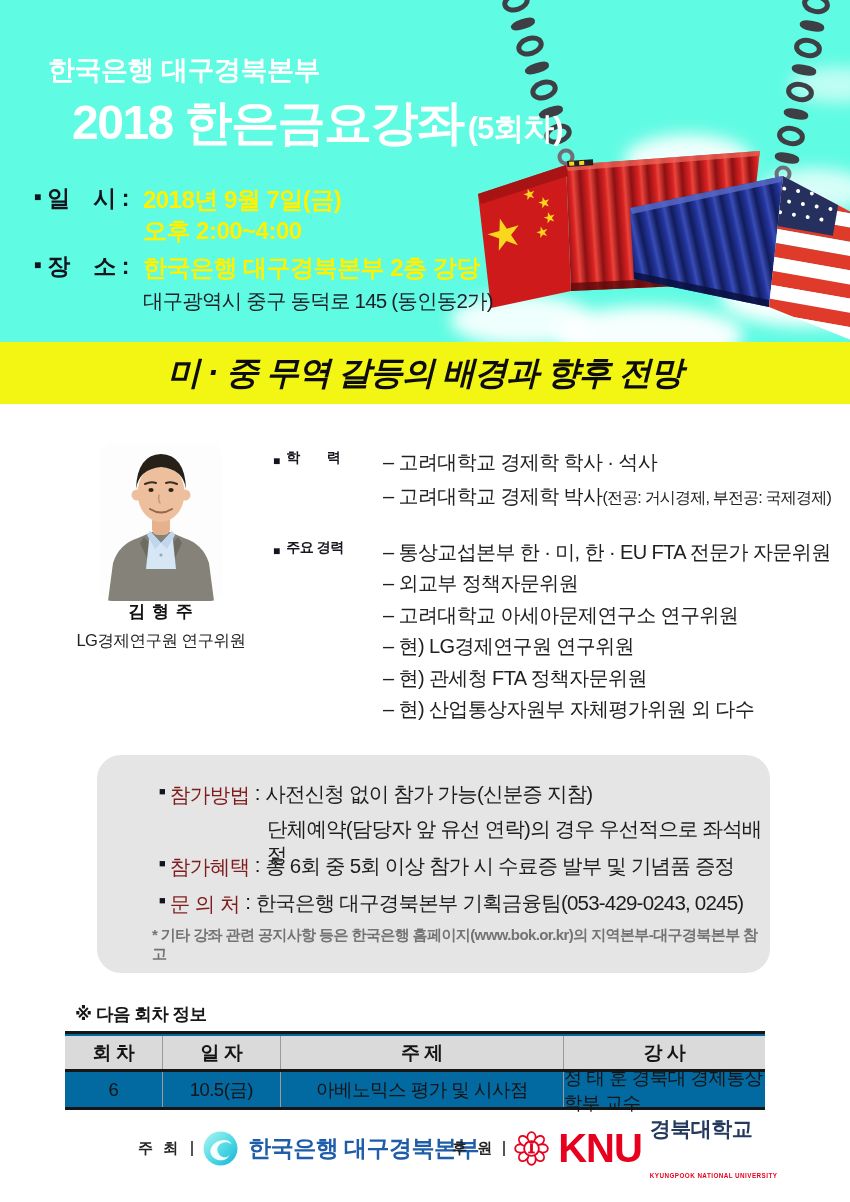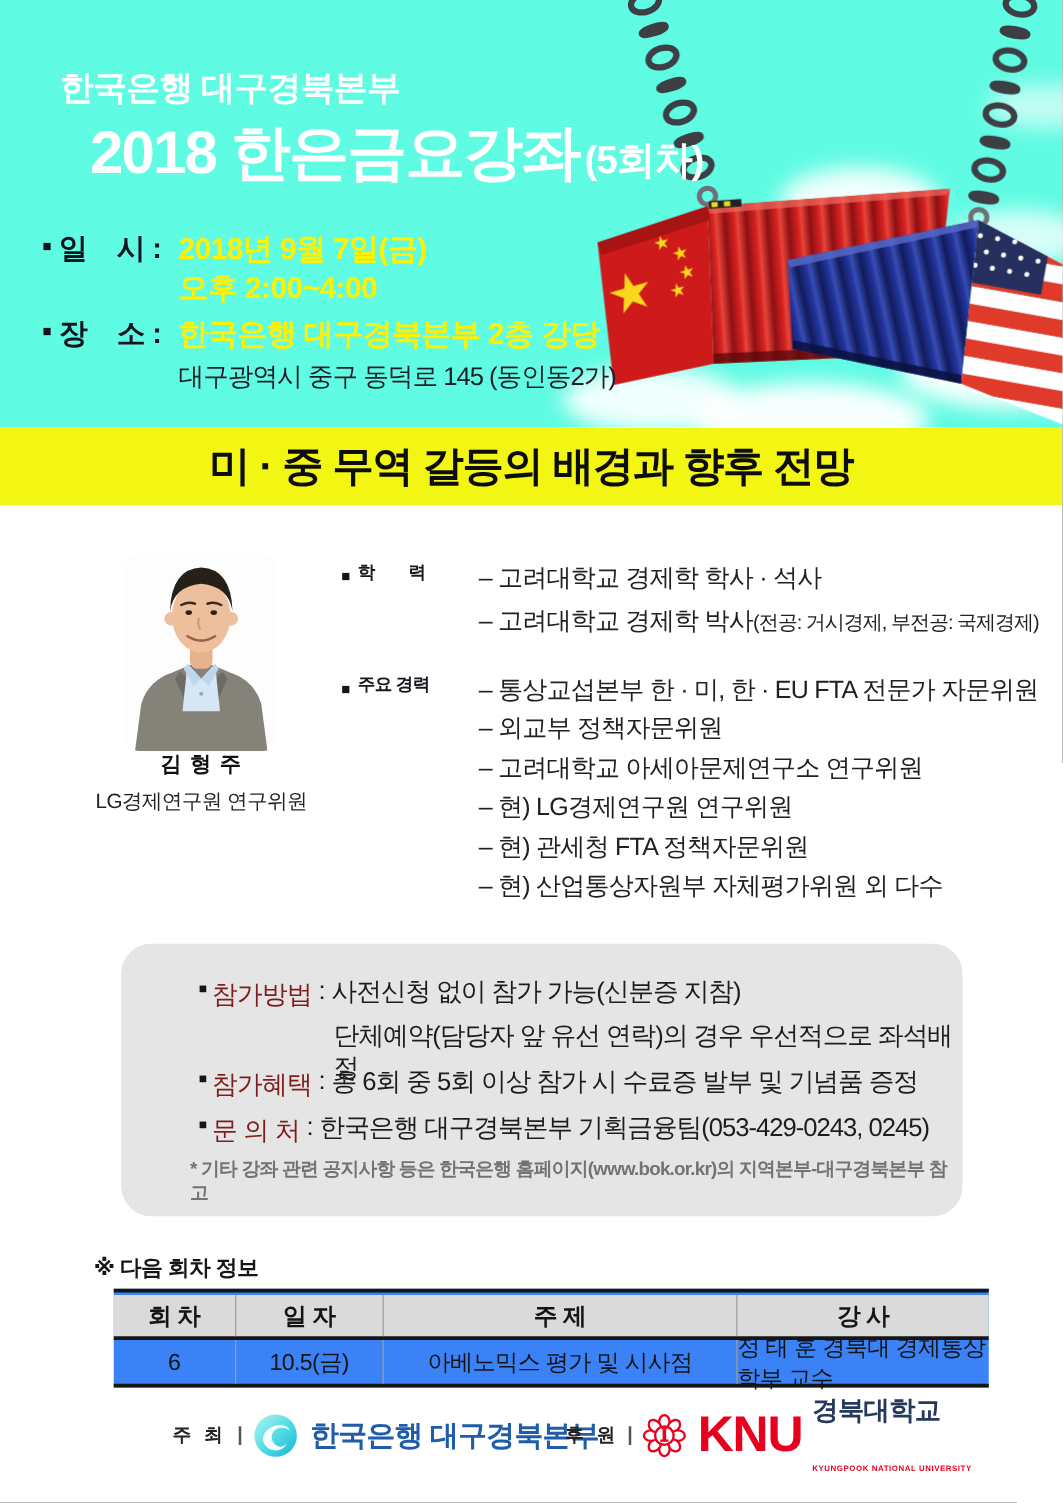--- a/index.html
+++ b/index.html
@@ -24,21 +24,21 @@
   .info-row.venue{left:34px;top:252px;}
   .sq-bullet{font-size:12px;color:#14141E;margin-top:7px;margin-right:6px;line-height:1;}
   .info-label{font-size:23px;font-weight:bold;color:#14141E;letter-spacing:-0.5px;line-height:1.3;}
   .info-values{margin-left:14px;}
   .yellow-line{font-size:24px;font-weight:bold;color:#FFF100;letter-spacing:-0.5px;line-height:31px;}
   .addr-line{font-size:20.5px;font-weight:normal;color:#1E1E28;letter-spacing:-0.8px;margin-top:4px;}
 
   
   .banner{position:absolute;left:0;top:342px;width:850px;height:62px;background:#F3F513;
     display:flex;align-items:center;justify-content:center;}
-  .banner-title{font-size:33px;font-weight:bold;color:#0D0D0D;letter-spacing:-1px;}
+  .banner-title{font-size:33px;font-weight:bold;color:#0D0D0D;letter-spacing:-1px;font-style:italic;}
 
   
   .photo-frame{left:100px;top:443px;width:122px;height:158px;border-radius:12px;overflow:hidden;background:#fff;}
   .speaker-name{left:100px;top:600px;width:122px;text-align:center;font-size:17px;font-weight:bold;color:#111;letter-spacing:1px;}
   .speaker-affil{left:51px;top:630px;width:220px;text-align:center;font-size:16.5px;color:#222;letter-spacing:-0.5px;}
 
   .label-row{display:flex;align-items:flex-start;}
   .label-row .sq-bullet{margin-top:6px;}
   .col-label{font-size:14px;font-weight:bold;color:#17171F;letter-spacing:-0.5px;}
   .edu-label{left:273px;top:449px;}
@@ -58,21 +58,21 @@
   .box-sep{font-size:20.5px;color:#17171F;letter-spacing:-0.5px;}
   .box-value{font-size:20.5px;color:#1d1d1d;letter-spacing:-0.8px;line-height:1.25;}
   .row-method{left:62px;top:26px;}
   .row-method2{left:170px;top:61px;}
   .row-benefit{left:62px;top:98px;}
   .row-contact{left:62px;top:135px;}
   .box-note{left:55px;top:171px;font-size:15px;font-weight:bold;color:#737373;letter-spacing:-0.6px;}
 
   
   .table-caption{left:75px;top:1002px;font-size:17.5px;font-weight:bold;color:#161616;letter-spacing:-0.5px;}
-  .next-table{left:91px;top:1031px;width:700px;border-top:3px solid #161616;border-bottom:3px solid #161616;background:#3b82f6;}
+  .next-table{left:65px;top:1031px;width:700px;border-top:3px solid #161616;border-bottom:3px solid #161616;background:#0369a1;}
   .tr{display:flex;width:100%;}
   .thead{margin-top:2px;background:#DADADA;border-bottom:3px solid #161616;height:33px;}
   .tbody{height:35px;}
   .td,.th{display:flex;align-items:center;justify-content:center;letter-spacing:-0.5px;}
   .th{font-size:19px;font-weight:bold;color:#141414;}
   .td{font-size:18.5px;color:#141414;}
   .c0{width:97px;}.c1{width:118px;}.c2{width:283px;}.c3{width:202px;}
   .c1,.c2,.c3{border-left:1px solid #9B9B9B;}
 
   

